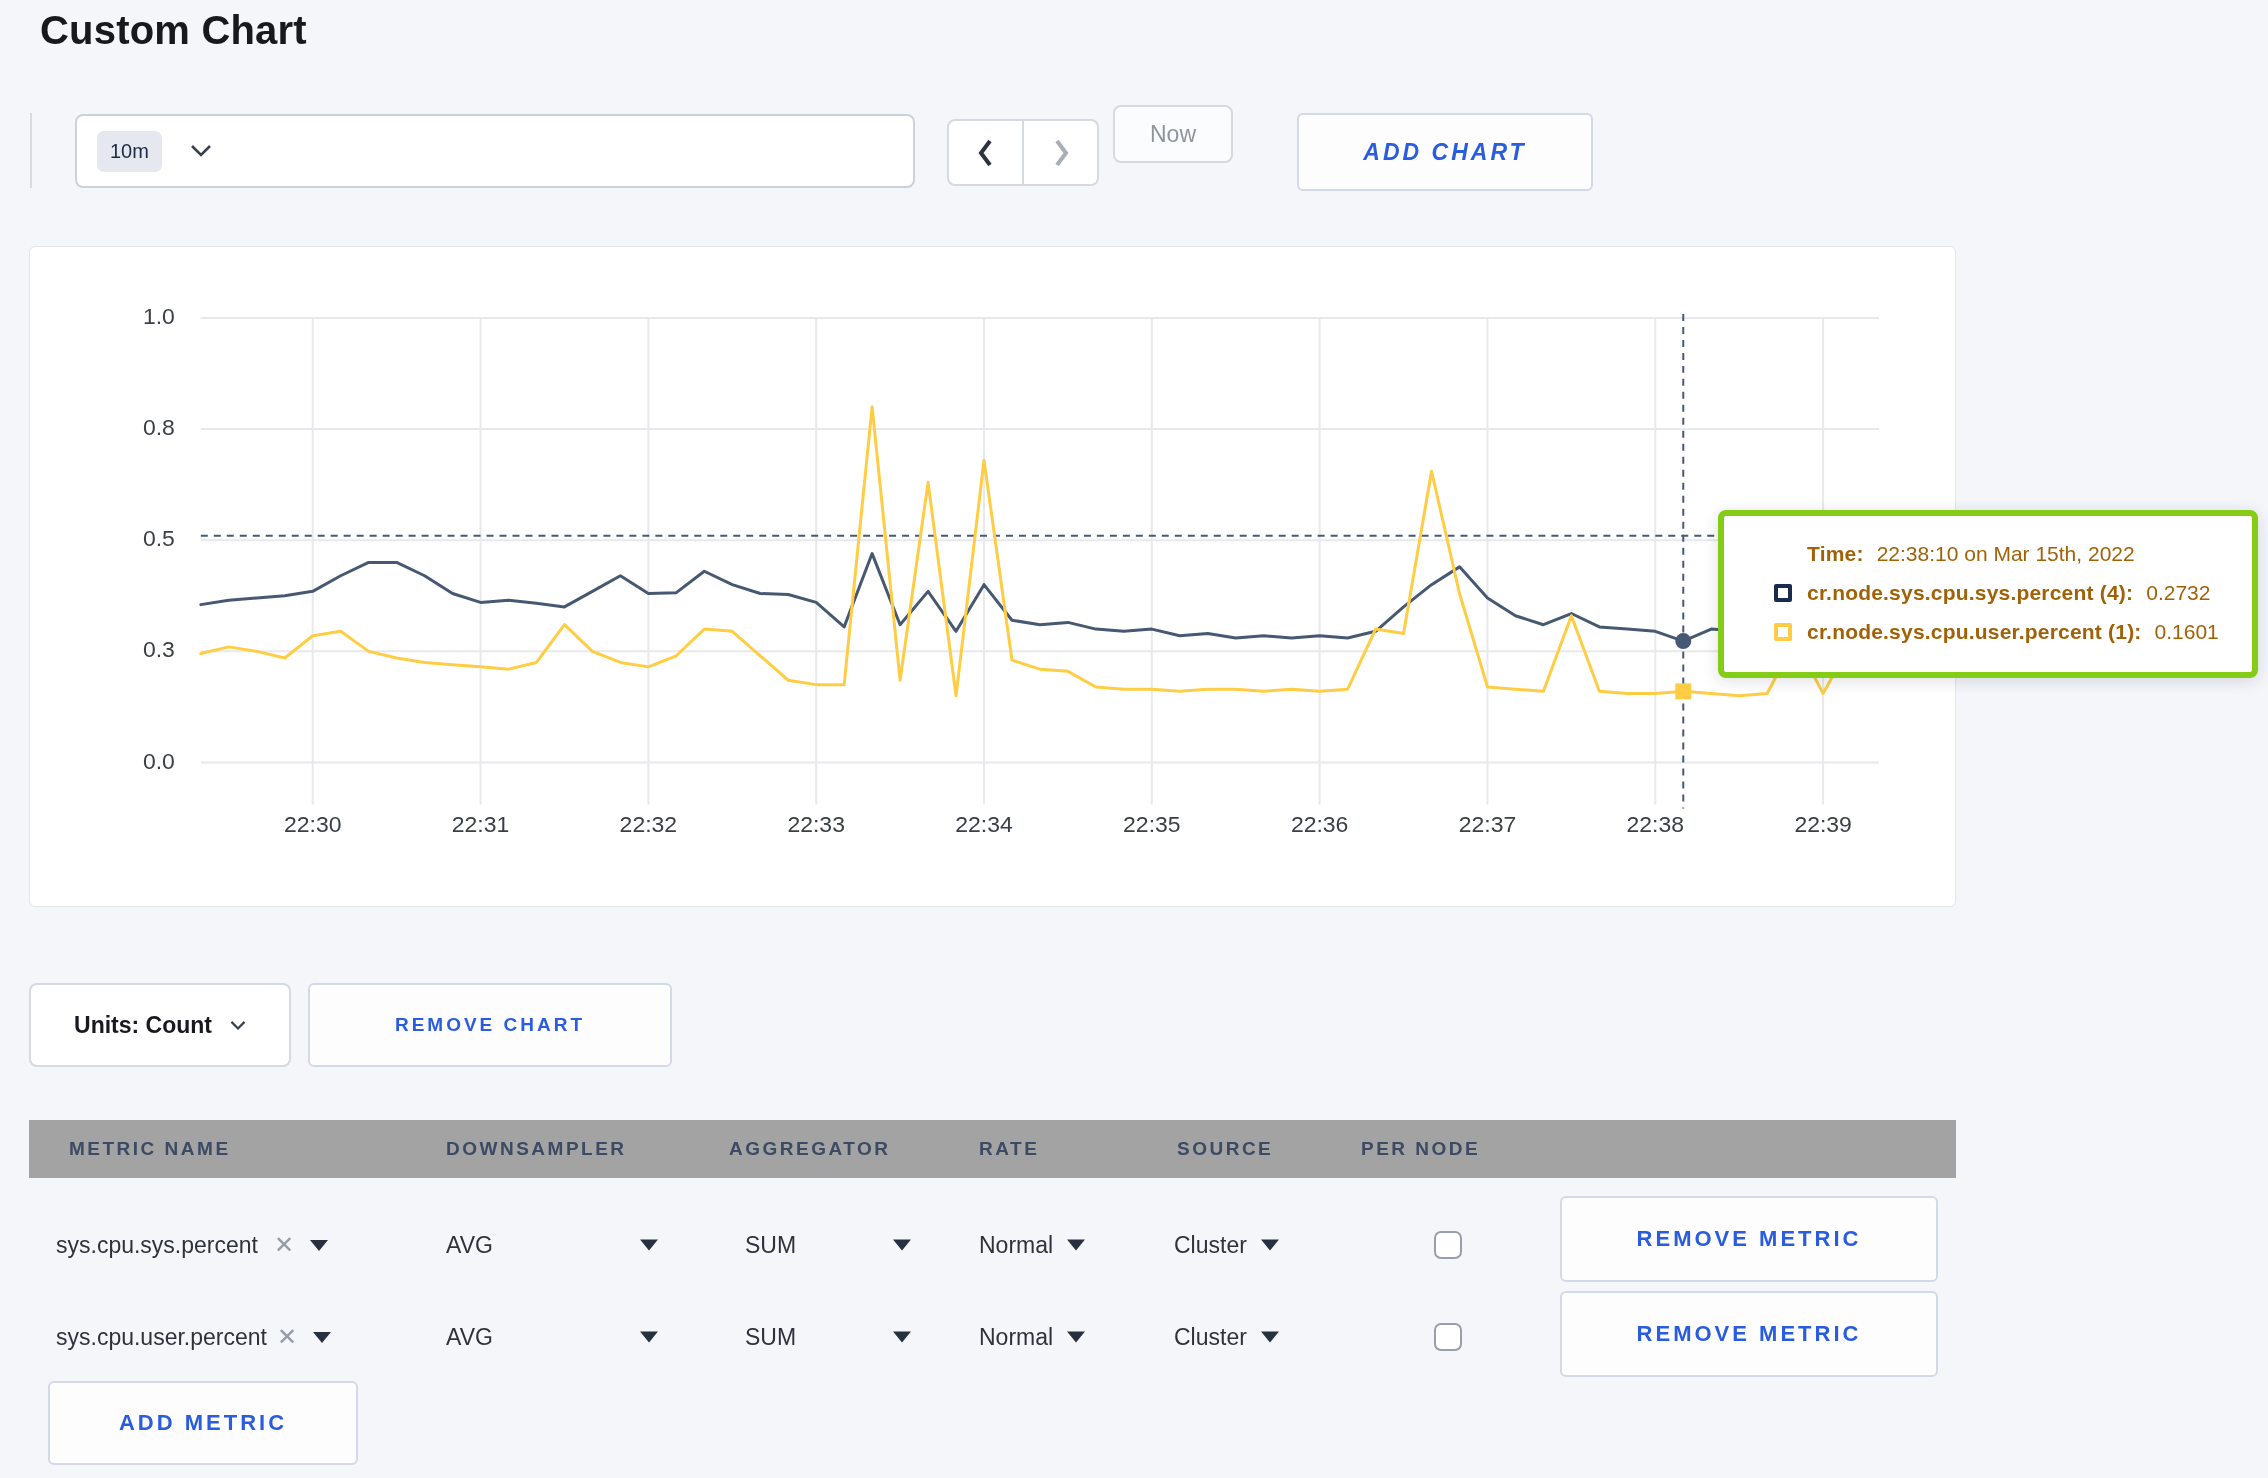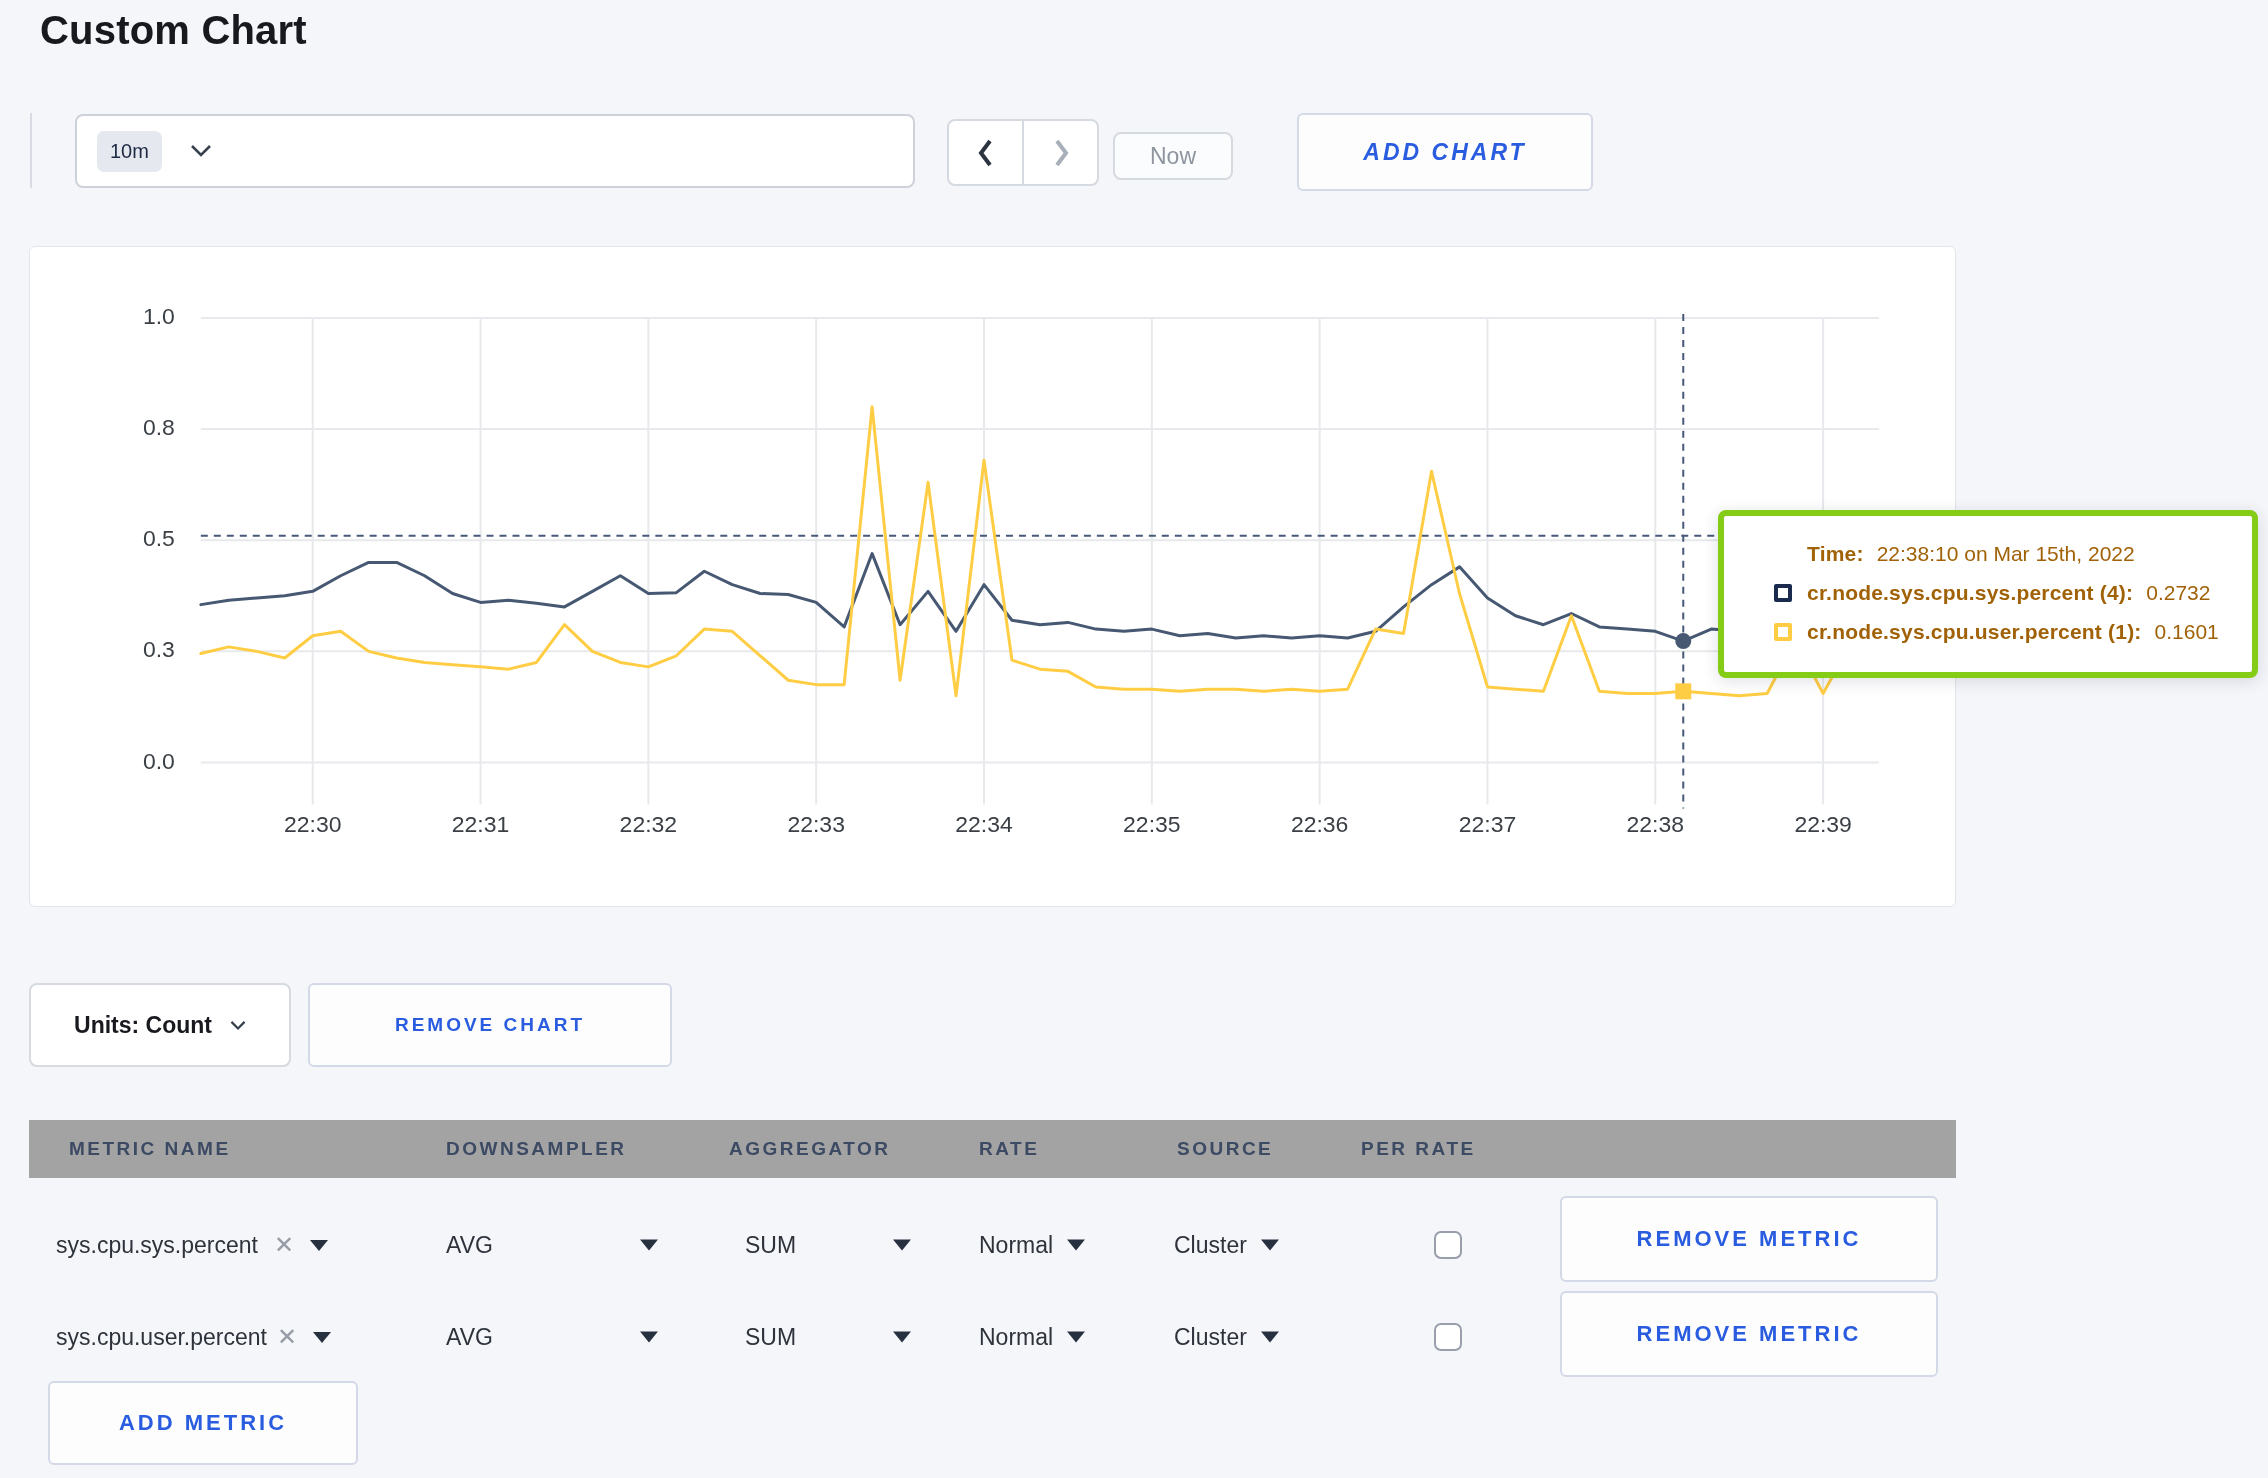--- a/index.html
+++ b/index.html
@@ -35,21 +35,21 @@
 
   .pager {
     left: 947px; top: 119px; width: 152px; height: 67px;
     background: #fff; border: 2px solid #d5d9e0; border-radius: 8px;
     display: flex;
   }
   .pager-btn { flex: 1; display: flex; align-items: center; justify-content: center; cursor: pointer; }
   .pager-btn + .pager-btn { border-left: 2px solid #d5d9e0; }
 
   .now-button {
-    left: 1113px; top: 132px; width: 120px; height: 48px;
+    left: 1113px; top: 105px; width: 120px; height: 58px;
     background: #fbfcfd; border: 2px solid #d5d9e0; border-radius: 8px;
     color: #8e959f; font-size: 23px; display: flex; align-items: center; justify-content: center;
     cursor: pointer;
   }
   .blue-btn {
     background: #fdfdfe; border: 2px solid #d3d9e7; border-radius: 6px;
     color: #2a5ce0; font-weight: 700; letter-spacing: 3px;
     display: flex; align-items: center; justify-content: center; cursor: pointer;
   }
   .add-chart-button { left: 1297px; top: 113px; width: 296px; height: 78px; font-size: 23px; font-style: italic; }
@@ -204,21 +204,21 @@
     </svg>
 </div>
 <div class="abs blue-btn remove-chart-button">REMOVE CHART</div>
 
 <div class="abs table-header-strip">
   <span class="th" style="left:40px">METRIC NAME</span>
   <span class="th" style="left:417px">DOWNSAMPLER</span>
   <span class="th" style="left:700px">AGGREGATOR</span>
   <span class="th" style="left:950px">RATE</span>
   <span class="th" style="left:1148px">SOURCE</span>
-  <span class="th" style="left:1332px">PER RATE</span>
+  <span class="th" style="left:1332px">PER NODE</span>
 </div>
 
 <div class="abs metric-row" style="top:1205px">
   <div class="cell" style="left:56px">
     <span>sys.cpu.sys.percent</span>
     <span class="x-icon">✕</span>
     <span class="caret"></span>
   </div>
   <div class="cell" style="left:446px">
       <span>AVG</span>

